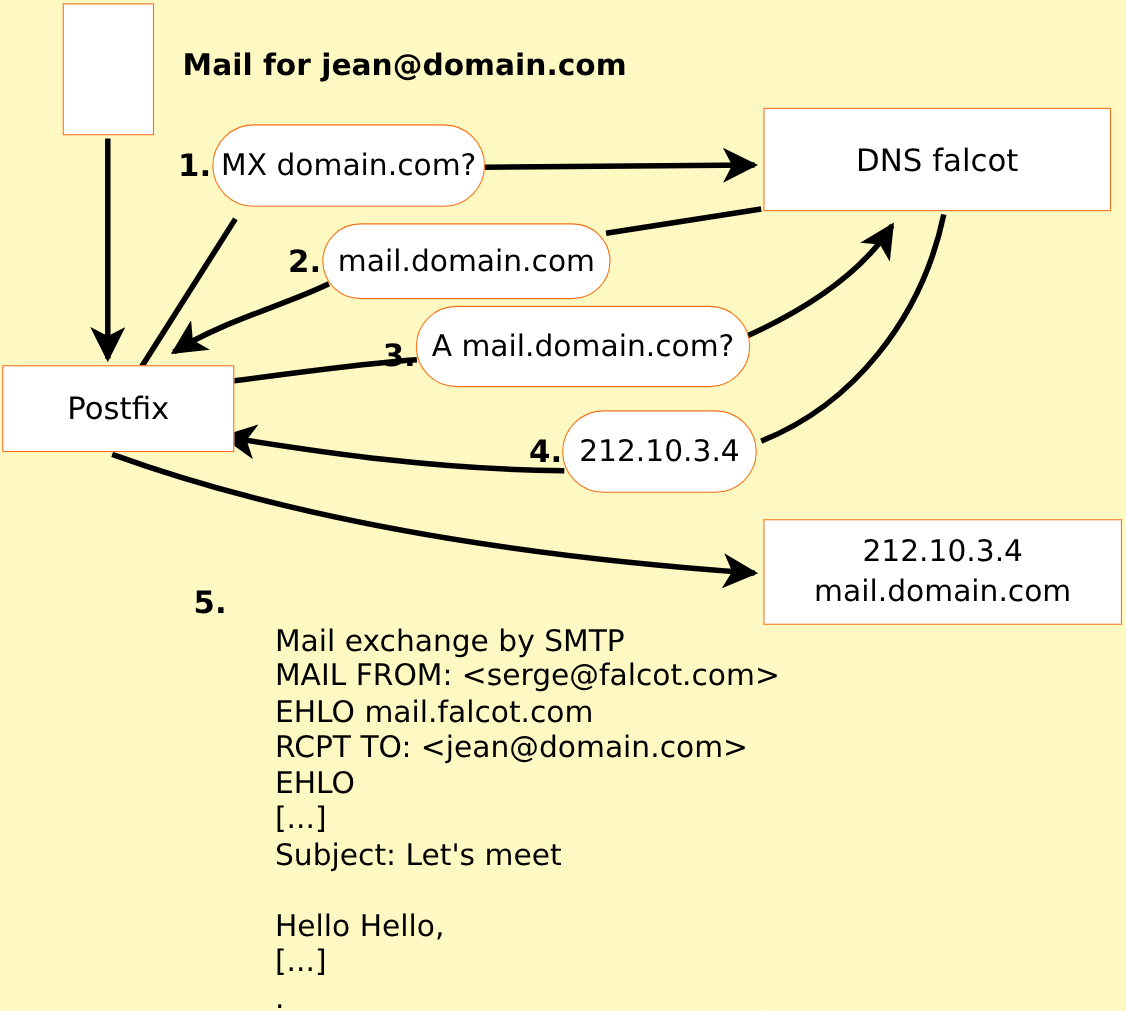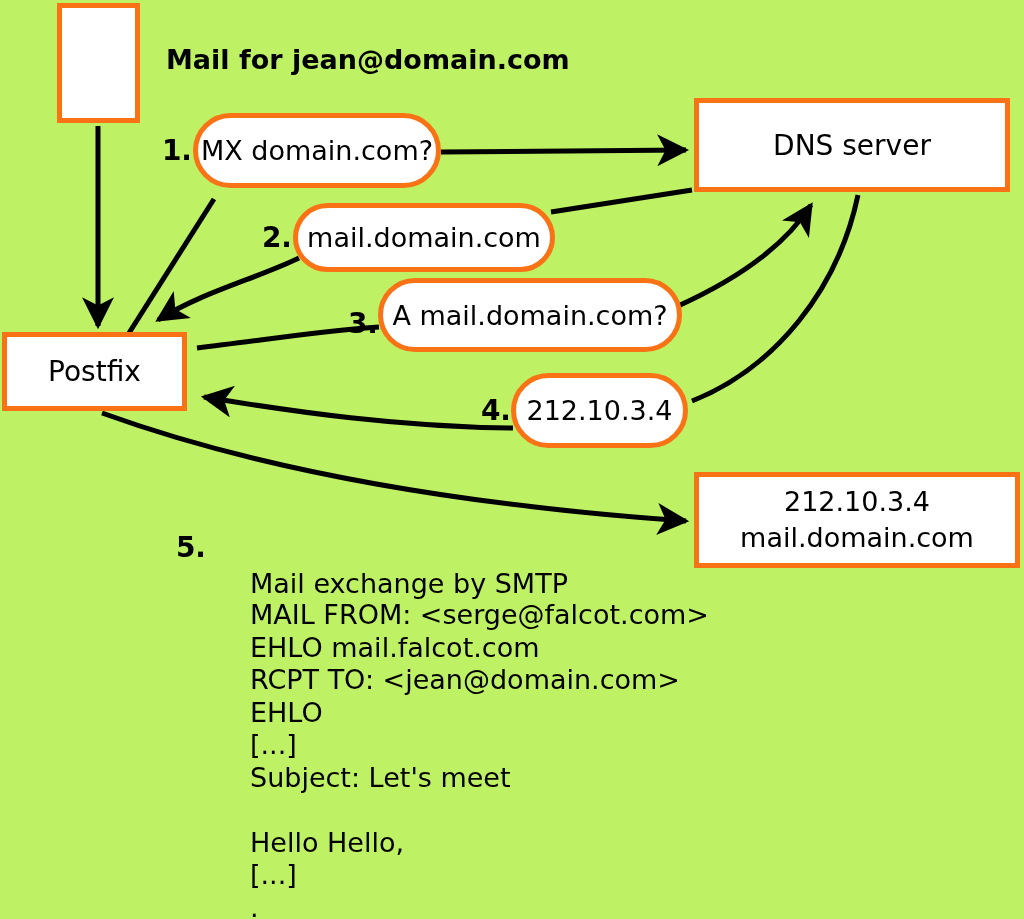--- a/index.html
+++ b/index.html
@@ -1,28 +1,28 @@
 <!DOCTYPE html>
 <html><head>
 <meta charset="utf-8">
 <style>
   html,body{margin:0;padding:0;background:#ffffff;}
   #canvas{
     position:relative;
     width:1024px;height:919px;
-    background:#bef264;
+    background:#fef9c3;
     font-family:"DejaVu Sans","Liberation Sans",sans-serif;
     color:#000;
     overflow:hidden;
   }
   #wires{position:absolute;left:0;top:0;width:1024px;height:919px;}
   .node{
     position:absolute;
     background:#ffffff;
-    border:5px solid #f97316;
+    border:1px solid #f97316;
     box-sizing:border-box;
     display:flex;align-items:center;justify-content:center;
     font-size:28px;
     text-align:center;
   }
   .stadium{border-radius:40px;font-size:27px;}
   .numlabel{
     position:absolute;
     font-size:28px;font-weight:bold;
     text-align:right;
@@ -55,26 +55,26 @@
       <path d="M 858 195 C 838 290 775 368 692 401"></path>
       <path d="M 513 428 C 400 427 296 412 204 397" marker-end="url(#ah)"></path>
       <path d="M 102 413 C 240 463 430 503 686 521" marker-end="url(#ah)"></path>
     </g>
   </svg>
 
   <div class="node" style="left:57px;top:3px;width:83px;height:120px;"></div>
 
   <div class="freetext bold" style="left:166px;top:43px;">Mail for jean@domain.com</div>
 
-  <div class="node" id="postfix-box" style="left:2px;top:332px;width:185px;height:79px;">
+  <div class="node" id="postfix-box" style="left:2px;top:332px;width:211px;height:79px;">
     <span>Postfix</span>
   </div>
 
   <div class="node" style="left:694px;top:98px;width:316px;height:94px;">
-    <span>DNS server</span>
+    <span>DNS falcot</span>
   </div>
 
   <div class="node" id="mailserver-box" style="left:694px;top:472px;width:326px;height:96px;">
     <span>212.10.3.4</span>
     <span>mail.domain.com</span>
   </div>
 
   <div class="numlabel" style="left:150px;top:134px;width:42px;">1.</div>
   <div class="node stadium" style="left:193px;top:113px;width:248px;height:75px;">
     <span>MX domain.com?</span>

